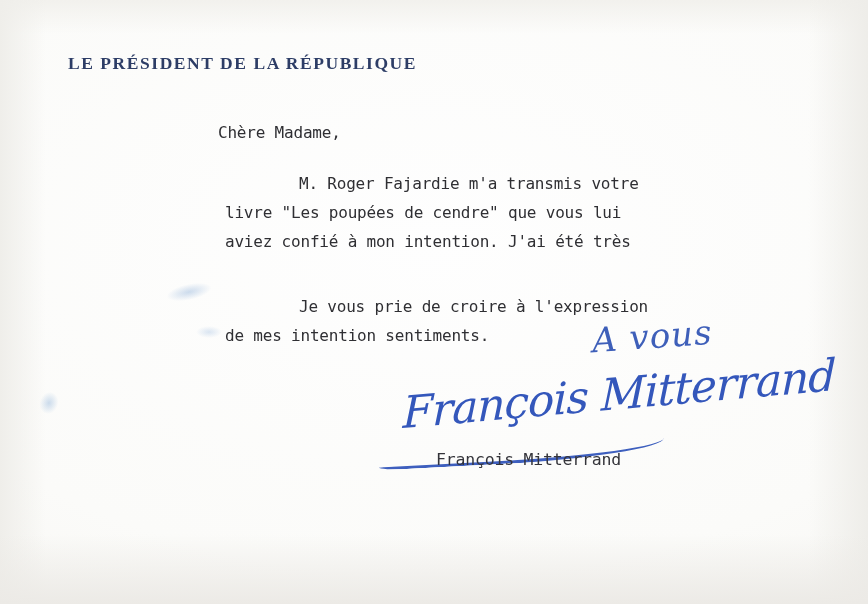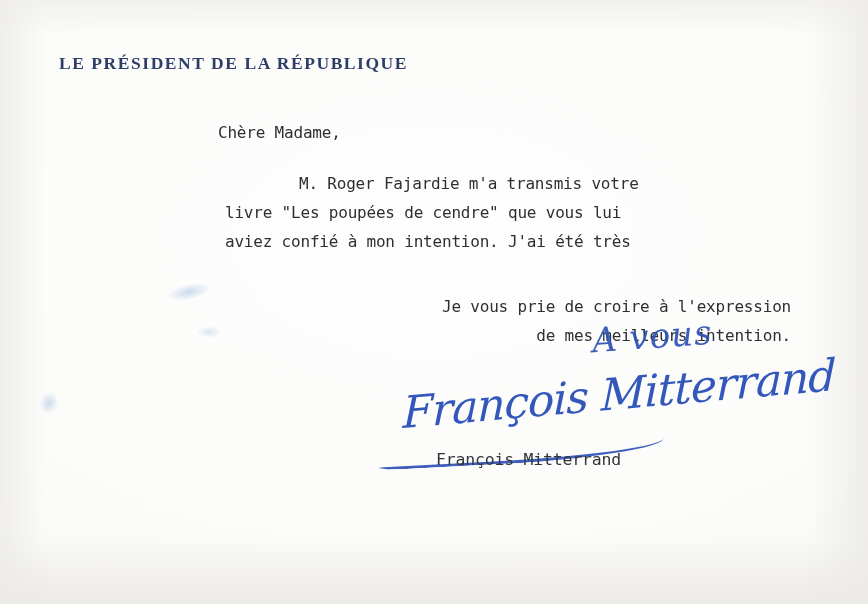--- a/index.html
+++ b/index.html
@@ -46,21 +46,21 @@
   .paper-edge-top {
     position: absolute;
     left: 0; top: 0;
     width: 100%; height: 34px;
     background: linear-gradient(to bottom, #f2f1ed 0%, rgba(255,255,255,0) 100%);
     pointer-events: none;
   }
 
   .letterhead {
     position: absolute;
-    left: 59px;
+    left: 68px;
     top: 53px;
     font-family: "Liberation Serif", serif;
     font-size: 17.5px;
     font-weight: 700;
     letter-spacing: 1.55px;
     color: #2d3d66;
     white-space: nowrap;
   }
 
   .body-text {
@@ -80,21 +80,20 @@
   .para {
     margin: 7px;
     text-indent: 0;
   }
   .para .indent {
     display: inline-block;
     width: 74px;
   }
   .para.second {
     margin-top: 0;
-    text-align: right;
   }
 
   
   .hand-note {
     position: absolute;
     left: 592px;
     top: 316px;
     font-family: "DejaVu Serif", serif;
     font-style: italic;
     font-size: 34px;
@@ -186,21 +185,21 @@
 
     <p class="para first">
       <span class="indent"></span><span>M. Roger Fajardie m'a transmis votre</span><br>
       <span>livre "Les poupées de cendre" que vous lui</span><br>
       <span>aviez confié à mon intention. J'ai été très</span><br>
       <br>
     </p>
 
     <p class="para second">
       <span class="indent"></span><span>Je vous prie de croire à l'expression</span><br>
-      <span>de mes meilleurs intention.</span>
+      <span>de mes intention sentiments.</span>
     </p>
   </div>
 
   <div class="hand-note">A vous</div>
 
   <div class="signature">François Mitterrand</div>
   <div class="signature-flourish"></div>
 
   <div class="typed-name">François Mitterrand</div>
 

